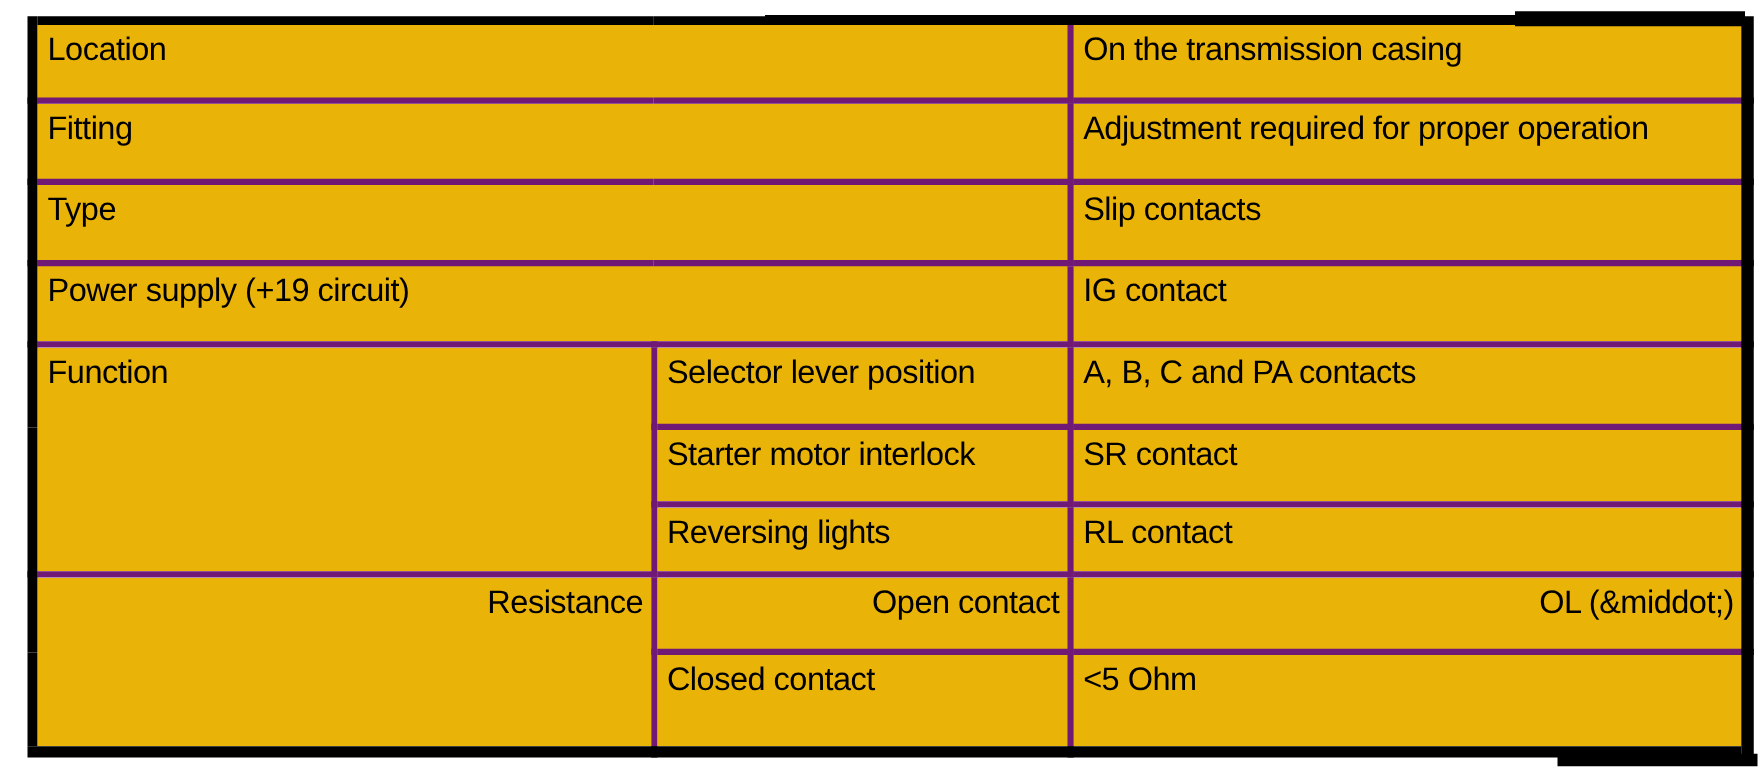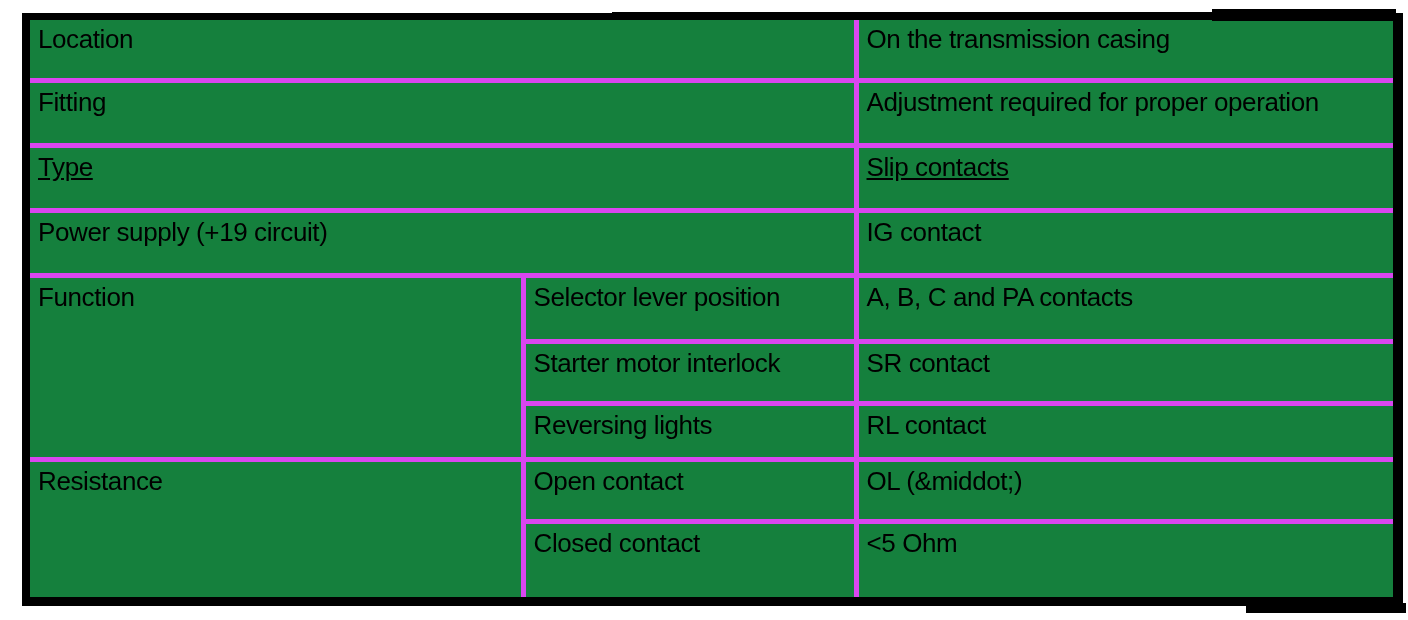--- a/index.html
+++ b/index.html
@@ -21,40 +21,40 @@
     top: 13px;
     width: 1372px;
     table-layout: fixed;
     border-collapse: collapse;
     border-top: 7px solid #000;
     border-left: 8px solid #000;
     border-right: 10px solid #000;
     border-bottom: 9px solid #000;
   }
   table.spec-table td {
-    border: 5px solid #d946ef;
+    border: 5px solid #701a75;
     vertical-align: top;
     padding: 5px 6px 4px 8px;
     font-size: 26px;
     line-height: 1.15;
     letter-spacing: -0.4px;
     color: #000;
-    background: #15803d;
+    background: #eab308;
     overflow: hidden;
     white-space: nowrap;
   }
   
   tr.r1 { height: 64px; }
   tr.r2 { height: 65px; }
-  tr.r3 { height: 65px; text-decoration: underline; }
+  tr.r3 { height: 65px; }
   tr.r4 { height: 65px; }
   tr.r5 { height: 66px; margin-top: 31px; }
   tr.r6 { height: 62px; }
   tr.r7 { height: 56px; margin-top: 12px; }
-  tr.r8 { height: 62px; }
+  tr.r8 { height: 62px; text-align: right; }
   tr.r9 { height: 80px; }
 
   
   .artifact {
     position: absolute;
     background: #000;
   }
   .artifact-top-right    { left: 1212px; top: 9px;   width: 184px; height: 12px; }
   .artifact-bottom-right { left: 1246px; top: 603px; width: 160px; height: 10px; }
   .artifact-top-step     { left: 612px;  top: 12px;  width: 600px; height: 4px; }

